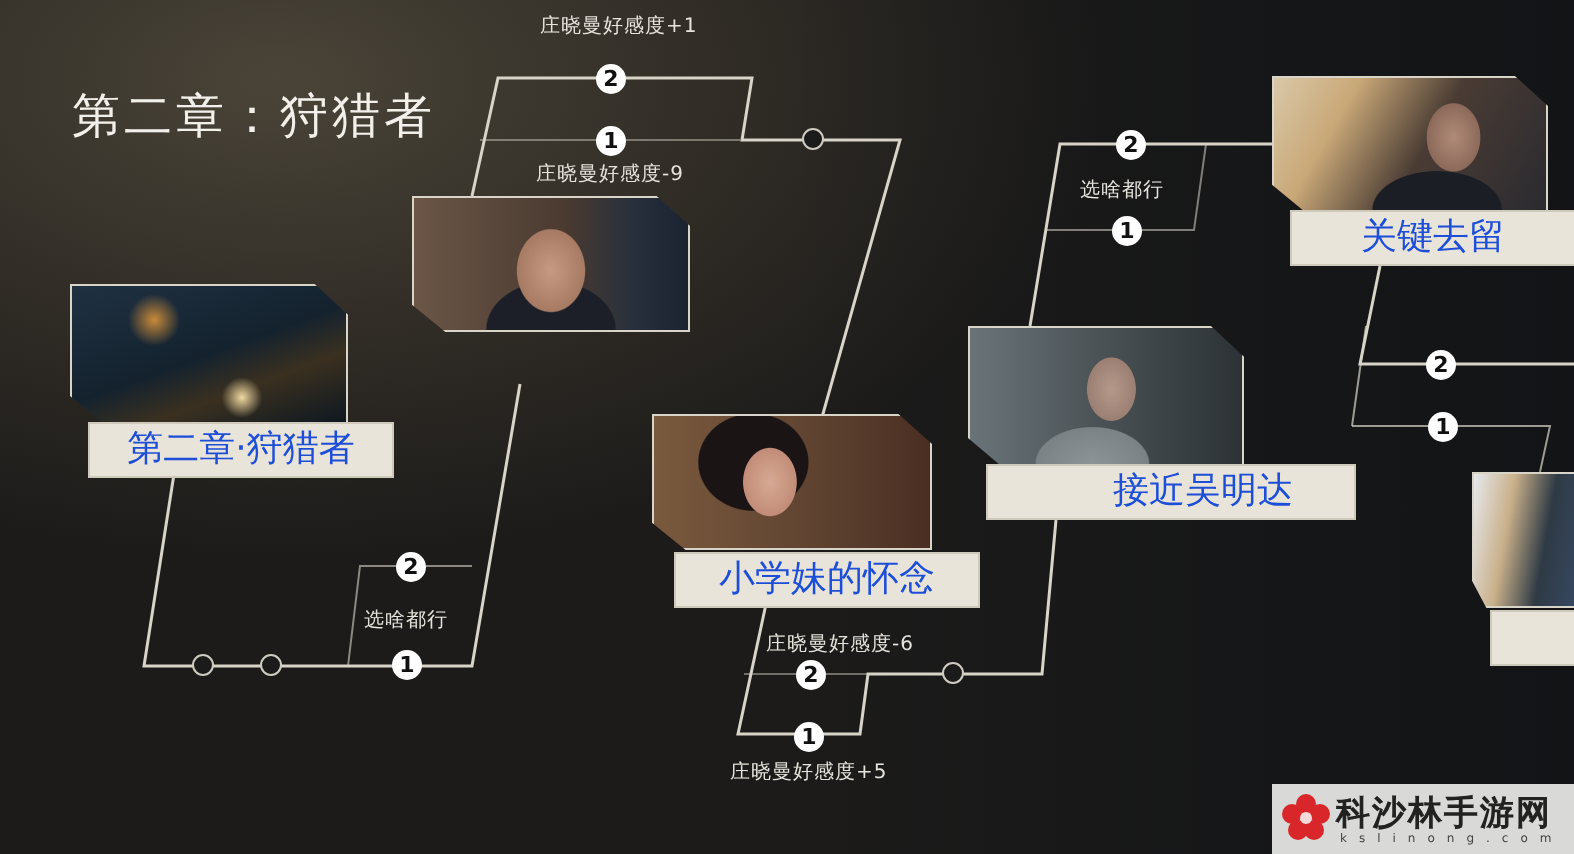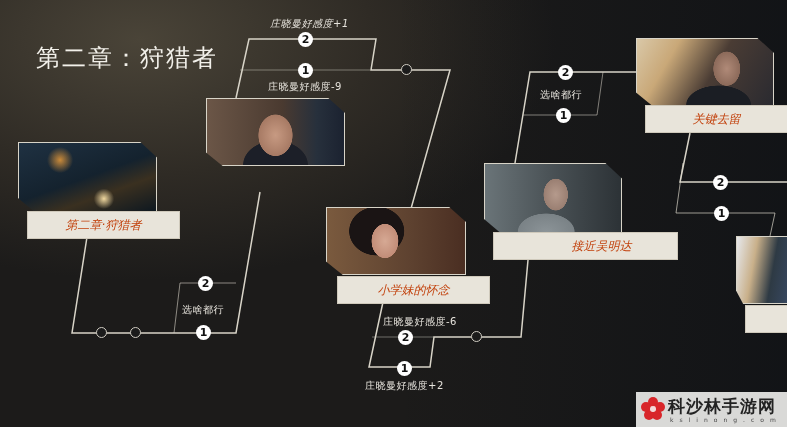--- a/index.html
+++ b/index.html
@@ -20,23 +20,23 @@
   }
   .node { position:absolute; }
   .thumb {
     position:absolute; left:0; top:0; box-sizing:border-box;
     border:1.5px solid #d8d4c8;
     clip-path: polygon(0 0, 88% 0, 100% 22%, 100% 100%, 12% 100%, 0 80%);
     overflow:hidden;
   }
   .thumb-inner { width:100%; height:100%; }
   .label {
-    position:absolute; background:#e8e4da; color:#c2410c;
-    font-size:12px; text-align:center; line-height:26px; height:26px;
-    white-space:nowrap; box-shadow: 0 0 0 1px #cfc9bb; font-style: italic;
+    position:absolute; background:#e8e4da; color:#1d4ed8;
+    font-size:18px; text-align:center; line-height:26px; height:26px;
+    white-space:nowrap; box-shadow: 0 0 0 1px #cfc9bb;
   }
   .badge {
     position:absolute; width:15px; height:15px; border-radius:50%;
     background:#fff; color:#111; font-size:11px; font-weight:bold;
     text-align:center; line-height:15px;
   }
   .choice-text {
     position:absolute; color:#e6e3dc; font-size:10px; white-space:nowrap; letter-spacing:0.5px;
   }
   .ring {
@@ -78,21 +78,21 @@
     <polyline points="523,115 597,115 603,72" stroke-opacity="0.55" stroke-width="1"></polyline>
 
     <polyline points="690,133 680,182 787,182"></polyline>
     <polyline points="676,213 775,213 770,236" stroke-opacity="0.7" stroke-width="1"></polyline>
     <polyline points="683,163 676,213" stroke-opacity="0.7" stroke-width="1"></polyline>
   </g>
 </svg>
 
 <div class="title">第二章：狩猎者</div>
 
-<div class="node" style="left:18px; top:142px; width:160px; height:82px;">
+<div class="node" style="left:35px; top:142px; width:160px; height:82px;">
   <div class="thumb" style="width:139px; height:70px;">
     <div class="thumb-inner" style="background: radial-gradient(circle at 30% 25%, #c98a3a 0%, rgba(0,0,0,0) 12%), radial-gradient(circle at 62% 82%, #f0d8a0 0%, rgba(0,0,0,0) 10%), linear-gradient(160deg, #1f3142 0%, #14222e 50%, #3a3020 70%, #0e1820 100%);"></div>
   </div>
   <div class="label" style="left:10px; top:70px; width:151px;">第二章·狩猎者</div>
 </div>
 
 <div class="node" style="left:206px; top:98px; width:162px; height:96px;">
   <div class="thumb" style="width:139px; height:68px;">
     <div class="thumb-inner" style="background: radial-gradient(ellipse 28px 34px at 50% 55%, #c79a82 0%, #a77a64 60%, rgba(0,0,0,0) 62%), radial-gradient(ellipse 40px 30px at 50% 100%, #1c1f28 0%, #1c1f28 80%, rgba(0,0,0,0) 82%), linear-gradient(90deg, #6b5647 0%, #4a3a30 55%, #27303c 80%, #1b2230 100%);"></div>
   </div>
@@ -128,29 +128,29 @@
 
 <div class="ring" style="left:96px; top:327px;"></div>
 <div class="ring" style="left:130px; top:327px;"></div>
 <div class="ring" style="left:401px; top:64px;"></div>
 <div class="ring" style="left:471px; top:331px;"></div>
 
 <div class="badge" style="left:198px; top:276px;">2</div>
 <div class="choice-text" style="left:182px; top:303px;">选啥都行</div>
 <div class="badge" style="left:196px; top:325px;">1</div>
 
-<div class="choice-text" style="left:270px; top:17px;font-style:italic;">庄晓曼好感度+1</div>
+<div class="choice-text" style="left:270px; top:6px;">庄晓曼好感度+1</div>
 <div class="badge" style="left:298px; top:32px;">2</div>
 <div class="badge" style="left:298px; top:63px;">1</div>
 <div class="choice-text" style="left:268px; top:80px;">庄晓曼好感度-9</div>
 
 <div class="choice-text" style="left:383px; top:315px;">庄晓曼好感度-6</div>
 <div class="badge" style="left:398px; top:330px;">2</div>
 <div class="badge" style="left:397px; top:361px;">1</div>
-<div class="choice-text" style="left:365px; top:379px;">庄晓曼好感度+2</div>
+<div class="choice-text" style="left:365px; top:379px;">庄晓曼好感度+5</div>
 
 <div class="badge" style="left:558px; top:65px;">2</div>
 <div class="choice-text" style="left:540px; top:88px;">选啥都行</div>
 <div class="badge" style="left:556px; top:108px;">1</div>
 
 <div class="badge" style="left:713px; top:175px;">2</div>
 <div class="badge" style="left:714px; top:206px;">1</div>
 
 <div class="watermark">
   <svg class="wm-flower" viewBox="0 0 26 26">

